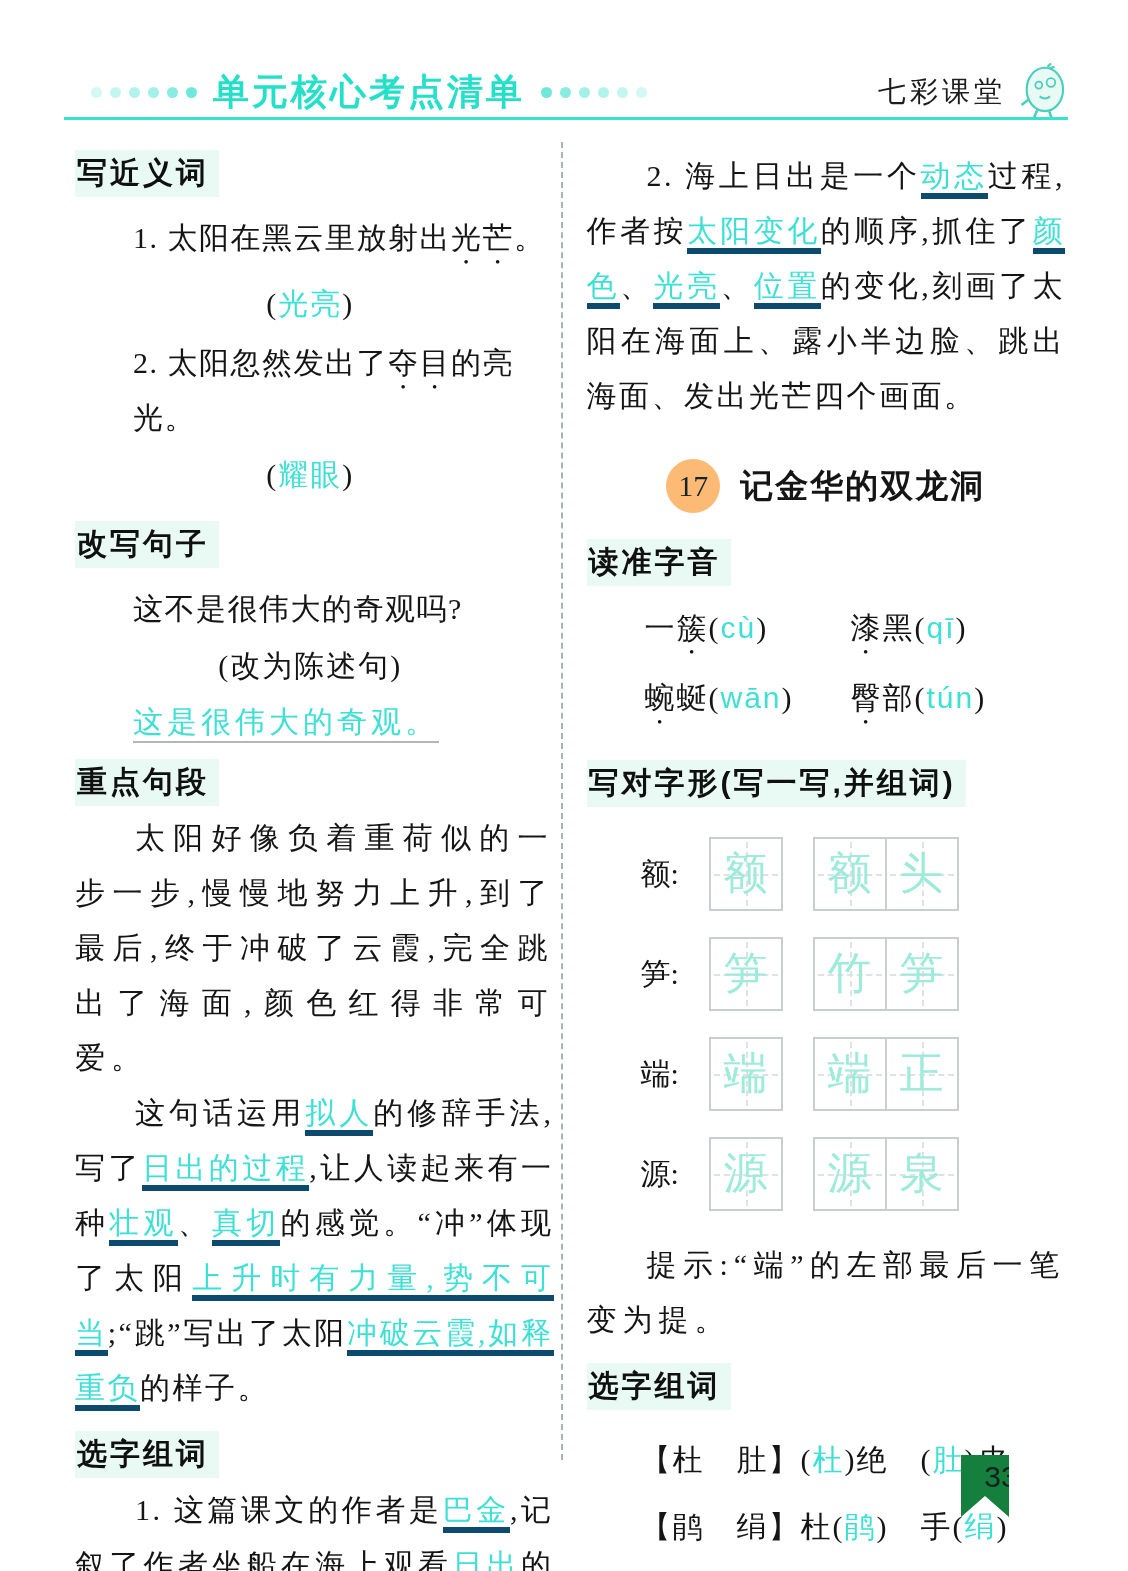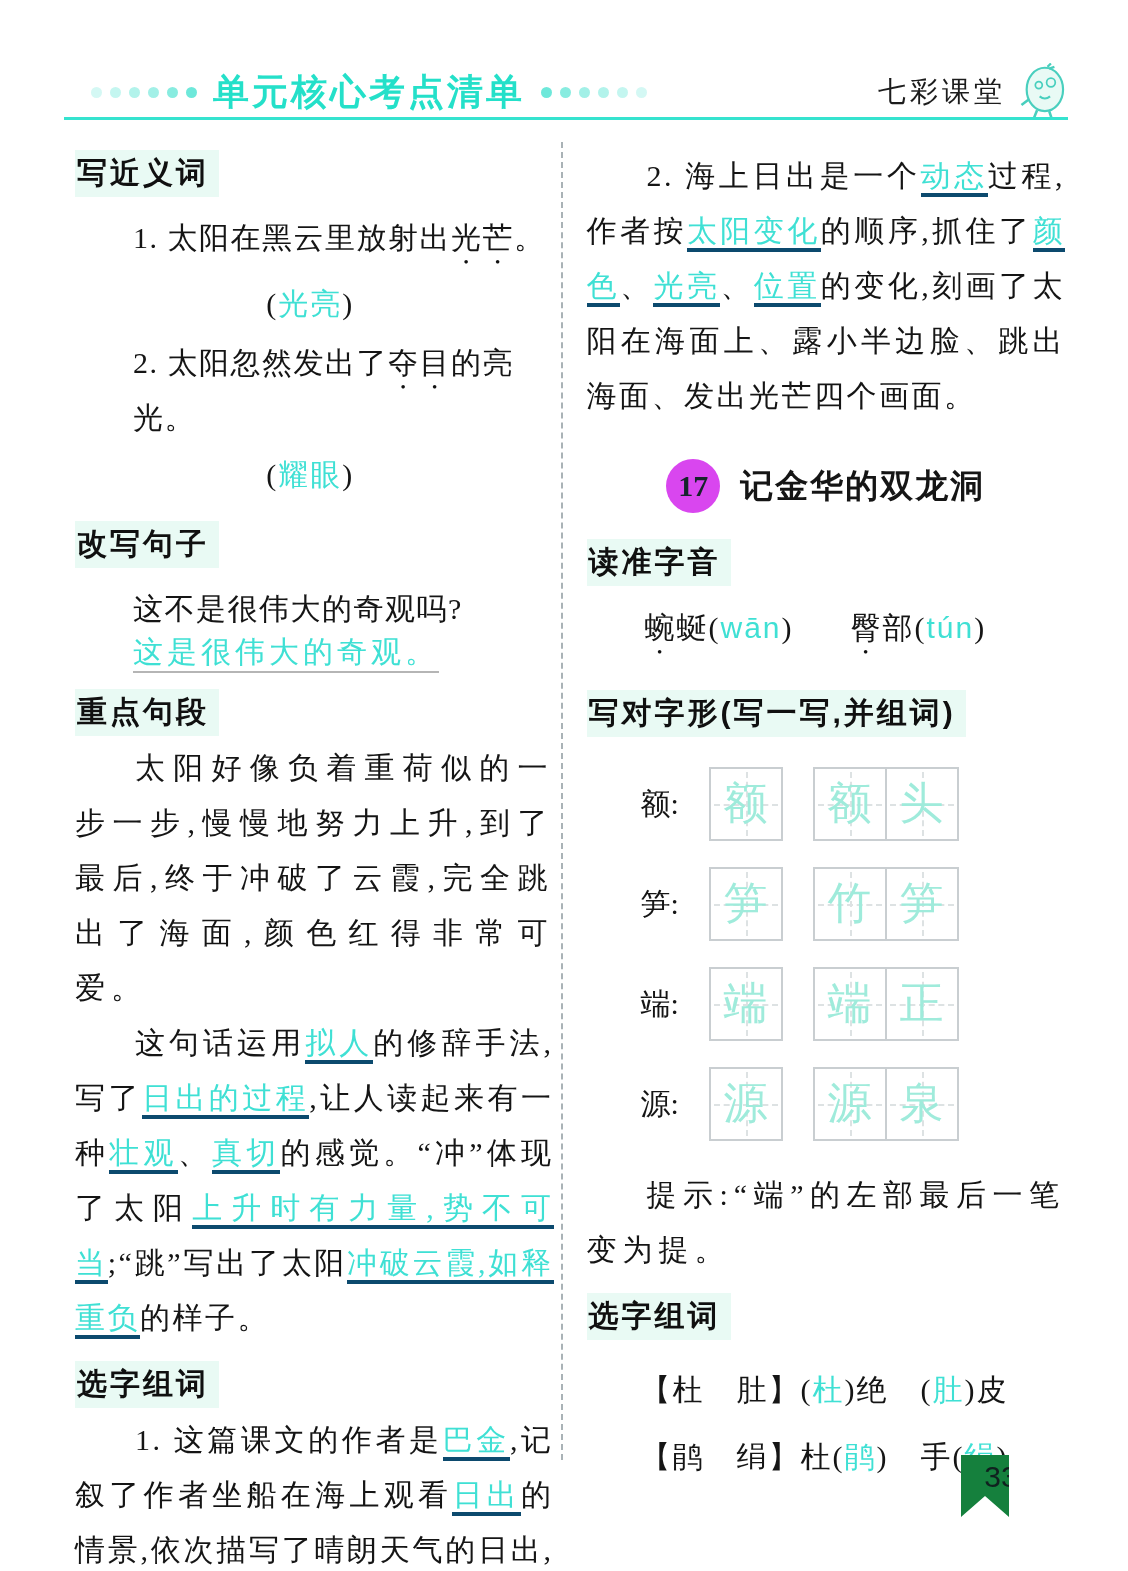--- a/index.html
+++ b/index.html
@@ -34,35 +34,35 @@
   .sec-h{
     display:inline-block;font-family:"Liberation Sans","DejaVu Sans",sans-serif;
     font-weight:bold;font-size:30px;letter-spacing:3px;color:#101010;
     background:#e9faf4;padding:3px 10px 3px 2px;margin:10px 0 4px;
   }
   .para{font-size:30px;line-height:55px;text-align:justify;text-indent:60px;letter-spacing:2.5px;margin:0;}
   .kai{letter-spacing:6px;}
   .sent{font-size:30px;line-height:46px;padding-left:58px;margin:14px 0 0;letter-spacing:1.5px;}
   .ans{font-size:30px;line-height:44px;text-align:center;padding-right:8px;margin:12px 0 14px;letter-spacing:2px;}
   .teal{color:#3fe0d4;}
-  .tu{color:#3fe0d4;border-bottom:4px solid #0c4a6e;padding-bottom:1px;}
+  .tu{color:#3fe0d4;border-bottom:6px solid #0c4a6e;padding-bottom:1px;}
   .em{
     -webkit-text-emphasis:filled dot #111;-webkit-text-emphasis-position:under right;
     text-emphasis:filled dot #111;text-emphasis-position:under right;
   }
   .py{font-family:"Liberation Sans","DejaVu Sans",sans-serif;color:#3fe0d4;}
   .rewrite-ans{font-size:30px;margin:0 0 6px;padding-left:58px;letter-spacing:4px;}
   .rewrite-ans span{color:#3fe0d4;border-bottom:2px solid #b5b5b5;padding-bottom:3px;}
 
   
   .lesson-row{display:flex;align-items:center;justify-content:center;gap:20px;margin:36px 0 16px;}
   .badge{
-    width:54px;height:54px;border-radius:50%;background:#d946ef;flex:none;
+    width:54px;height:54px;border-radius:50%;background:#fdba74;flex:none;
     display:flex;align-items:center;justify-content:center;
-    font-weight:bold;font-size:30px;color:#15242b;
+    font-weight:normal;font-size:30px;color:#15242b;
   }
   .lesson-name{font-family:"Liberation Sans","DejaVu Sans",sans-serif;font-weight:bold;font-size:33px;letter-spacing:2px;}
 
   
   .py-row{display:flex;padding-left:58px;font-size:30px;margin:18px 0;letter-spacing:2px;}
   .py-item:first-child{width:206px;flex:none;}
 
   
   .glyph-row{display:flex;align-items:center;padding-left:54px;margin:26px 0;}
   .glyph-label{font-size:30px;width:68px;flex:none;}
@@ -129,20 +129,21 @@
     <div class="col col-left">
 
       <div class="sec-h">写近义词</div>
       <p class="sent"><span>1. 太阳在黑云里放射出</span><span class="em">光芒</span><span>。</span></p>
       <p class="ans"><span>(</span><span class="teal">光亮</span><span>)</span></p>
       <p class="sent"><span>2. 太阳忽然发出了</span><span class="em">夺目</span><span>的亮光。</span></p>
       <p class="ans"><span>(</span><span class="teal">耀眼</span><span>)</span></p>
 
       <div class="sec-h">改写句子</div>
       <p class="sent kai">这不是很伟大的奇观吗?</p>
+      <p class="ans kai">(改为陈述句)</p>
       <p class="rewrite-ans"><span>这是很伟大的奇观。</span></p>
 
       <div class="sec-h">重点句段</div>
       <p class="para kai">太阳好像负着重荷似的一步一步,慢慢地努力上升,到了最后,终于冲破了云霞,完全跳出了海面,颜色红得非常可爱。</p>
       <p class="para"><span>这句话运用</span><span class="tu">拟人</span><span>的修辞手法,写了</span><span class="tu">日出的过程</span><span>,让人读起来有一种</span><span class="tu">壮观</span><span>、</span><span class="tu">真切</span><span>的感觉。“冲”体现了太阳</span><span class="tu">上升时有力量,势不可当</span><span>;“跳”写出了太阳</span><span class="tu">冲破云霞,如释重负</span><span>的样子。</span></p>
 
       <div class="sec-h" style="margin-top:16px">选字组词</div>
       <p class="para"><span>1. 这篇课文的作者是</span><span class="tu">巴金</span><span>,记叙了作者坐船在海上观看</span><span class="tu">日出</span><span>的情景,依次描写了晴朗天气的日出,天边有云情况下的日出,表达了作者对自然奇观的喜爱之情。</span></p>
 
     </div>
@@ -150,20 +151,24 @@
     <div class="col col-right">
 
       <p class="para" style="margin-top:8px"><span>2. 海上日出是一个</span><span class="tu">动态</span><span>过程,作者按</span><span class="tu">太阳变化</span><span>的顺序,抓住了</span><span class="tu">颜色</span><span>、</span><span class="tu">光亮</span><span>、</span><span class="tu">位置</span><span>的变化,刻画了太阳在海面上、露小半边脸、跳出海面、发出光芒四个画面。</span></p>
 
       <div class="lesson-row">
         <div class="badge">17</div>
         <div class="lesson-name">记金华的双龙洞</div>
       </div>
 
       <div class="sec-h">读准字音</div>
+      <div class="py-row">
+        <span class="py-item"><span>一</span><span class="em">簇</span><span>(</span><span class="py">cù</span><span>)</span></span>
+        <span class="py-item"><span class="em">漆</span><span>黑(</span><span class="py">qī</span><span>)</span></span>
+      </div>
       <div class="py-row">
         <span class="py-item"><span class="em">蜿</span><span>蜒(</span><span class="py">wān</span><span>)</span></span>
         <span class="py-item"><span class="em">臀</span><span>部(</span><span class="py">tún</span><span>)</span></span>
       </div>
 
       <div class="sec-h" style="margin-top:12px">写对字形(写一写,并组词)</div>
 
       <div class="glyph-row">
         <span class="glyph-label">额:</span>
         <div class="gbox">

